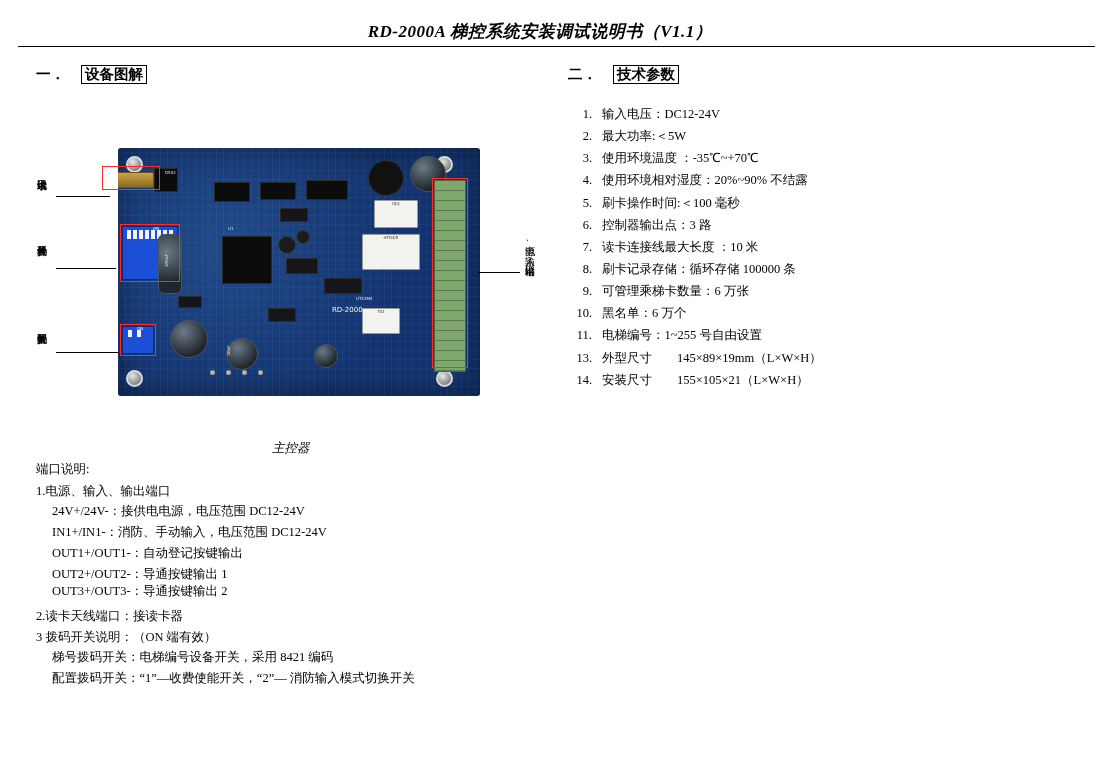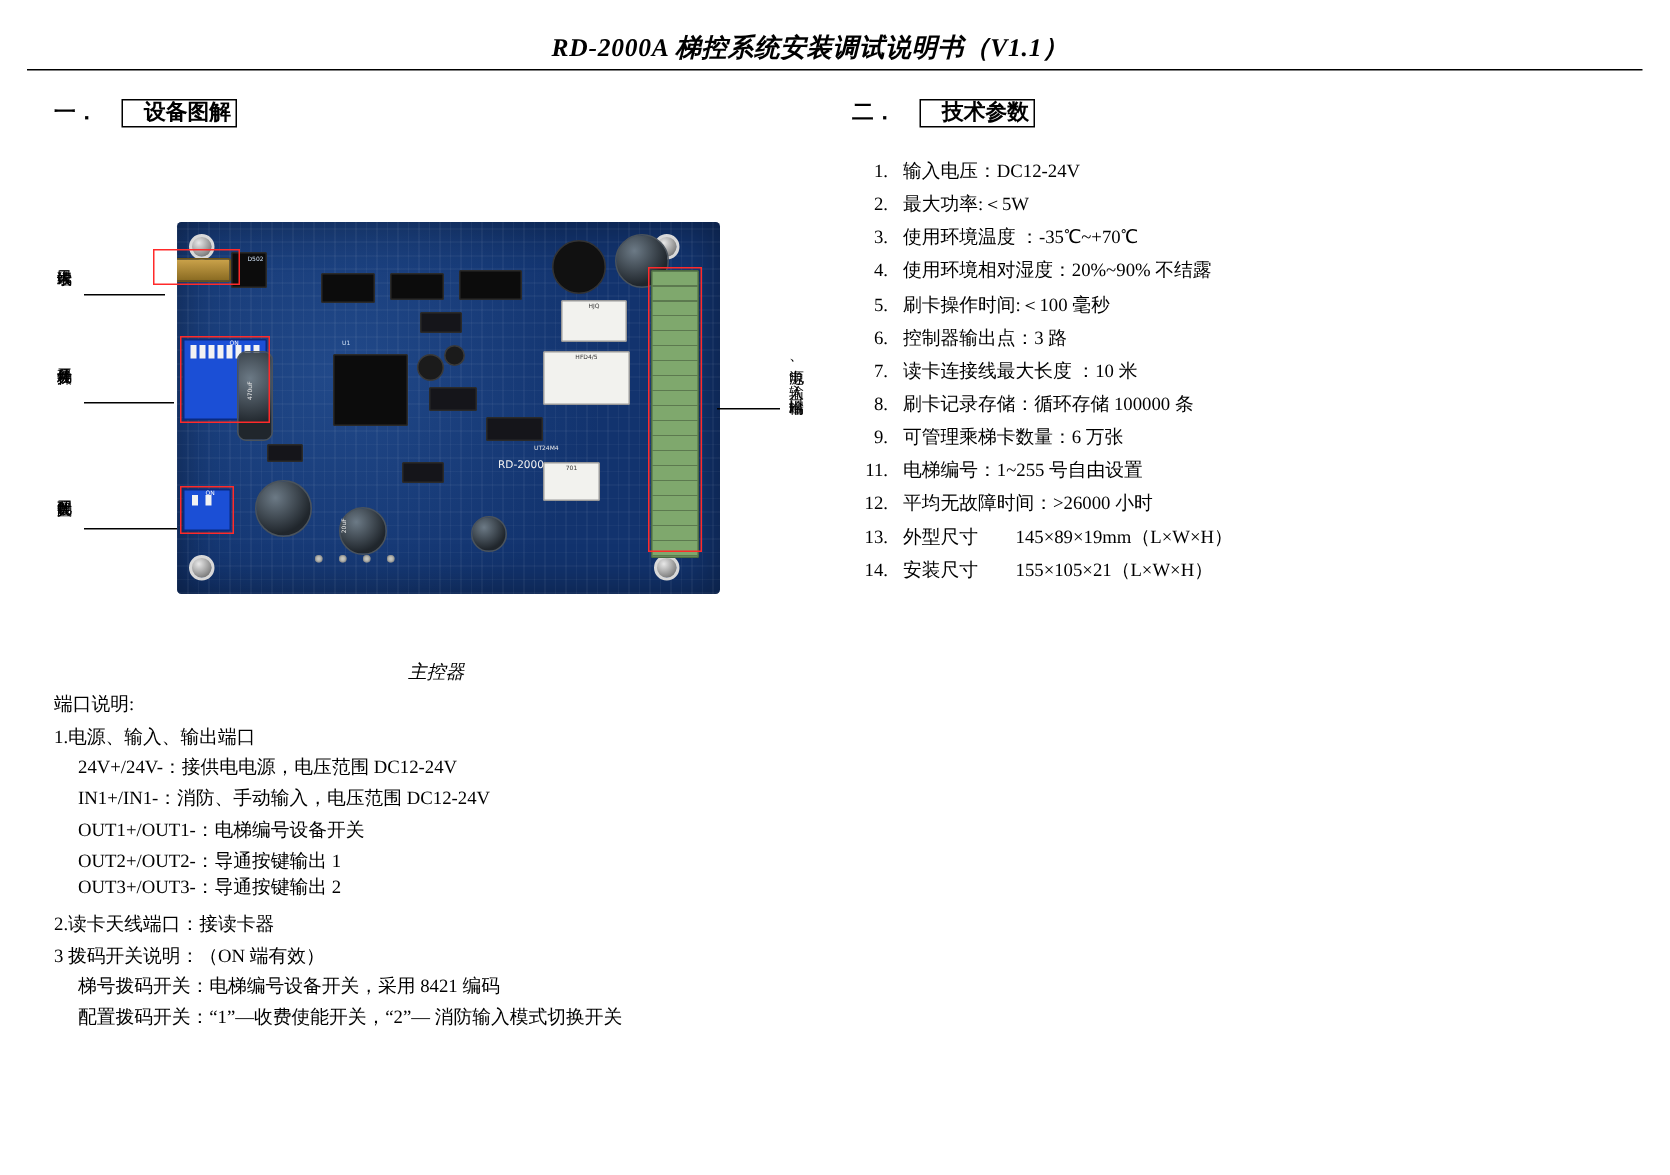--- a/index.html
+++ b/index.html
@@ -43,21 +43,21 @@
   
   .sec-heading {
     position: absolute;
     font-weight: bold;
     font-size: 14.5px;
     font-family: "Liberation Serif", serif;
   }
   .sec-heading .num { margin-right: 16px; }
   .sec-heading .boxed {
     border: 1px solid #000;
-    padding: 0px 3px 1px 14px;
+    padding: 0px 3px 1px 3px;
   }
   #sec1 { top: 65px; left: 36px; }
   #sec2 { top: 65px; left: 568px; }
 
   
   .board-wrap {
     position: absolute;
     top: 140px;
     left: 118px;
     width: 370px;
@@ -335,21 +335,21 @@
 
   <div class="callout" style="left:524px; top:238px; height:80px;">电源、输入、输出端口</div>
   <div class="leader" style="left:478px; top:272px; width:42px;"></div>
 
   <div class="caption" style="left:272px; top:440px;font-style:italic;">主控器</div>
 
   <div class="left-text" style="top:463px;">端口说明:</div>
   <div class="left-text" style="top:485px;">1.电源、输入、输出端口</div>
   <div class="left-text" style="top:505px; left:52px;">24V+/24V-：接供电电源，电压范围 DC12-24V</div>
   <div class="left-text" style="top:526px; left:52px;">IN1+/IN1-：消防、手动输入，电压范围 DC12-24V</div>
-  <div class="left-text" style="top:547px; left:52px;">OUT1+/OUT1-：电梯编号设备开关</div>
+  <div class="left-text" style="top:547px; left:52px;">OUT1+/OUT1-：自动登记按键输出</div>
   <div class="left-text" style="top:568px; left:52px;">OUT2+/OUT2-：导通按键输出 1</div>
   <div class="left-text" style="top:585px; left:52px;">OUT3+/OUT3-：导通按键输出 2</div>
   <div class="left-text" style="top:610px;">2.读卡天线端口：接读卡器</div>
   <div class="left-text" style="top:631px;text-align:center;">3 拨码开关说明：（ON 端有效）</div>
   <div class="left-text" style="top:651px; left:52px;">梯号拨码开关：电梯编号设备开关，采用 8421 编码</div>
   <div class="left-text" style="top:672px; left:52px;">配置拨码开关：“1”—收费使能开关，“2”— 消防输入模式切换开关</div>
 
   <div class="spec-list">
     <div class="spec-row">
       <div class="spec-idx">1.</div>
@@ -381,28 +381,28 @@
     </div>
     <div class="spec-row">
       <div class="spec-idx">8.</div>
       <div class="spec-txt">刷卡记录存储：循环存储 100000 条</div>
     </div>
     <div class="spec-row">
       <div class="spec-idx">9.</div>
       <div class="spec-txt">可管理乘梯卡数量：6 万张</div>
     </div>
     <div class="spec-row">
+      <div class="spec-idx">10.</div>
+      <div class="spec-txt">黑名单：6 万个</div>
+    </div>
+    <div class="spec-row">
       <div class="spec-idx">11.</div>
       <div class="spec-txt">电梯编号：1~255 号自由设置</div>
     </div>
     <div class="spec-row">
-      <div class="spec-idx">12.</div>
-      <div class="spec-txt">平均无故障时间：&gt;26000 小时</div>
-    </div>
-    <div class="spec-row">
       <div class="spec-idx">13.</div>
       <div class="spec-txt">外型尺寸　　145×89×19mm（L×W×H）</div>
     </div>
     <div class="spec-row">
       <div class="spec-idx">14.</div>
       <div class="spec-txt">安装尺寸　　155×105×21（L×W×H）</div>
     </div>
   </div>
 
 </div>

